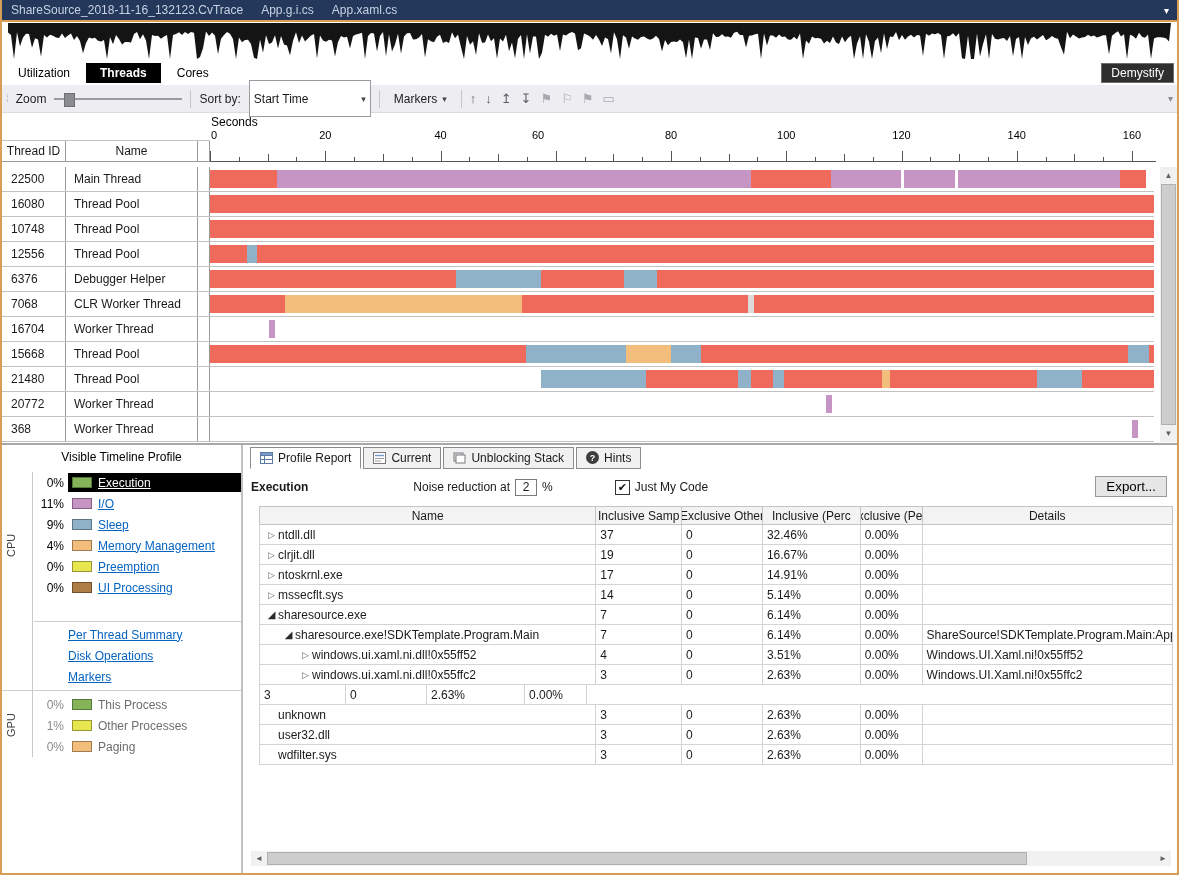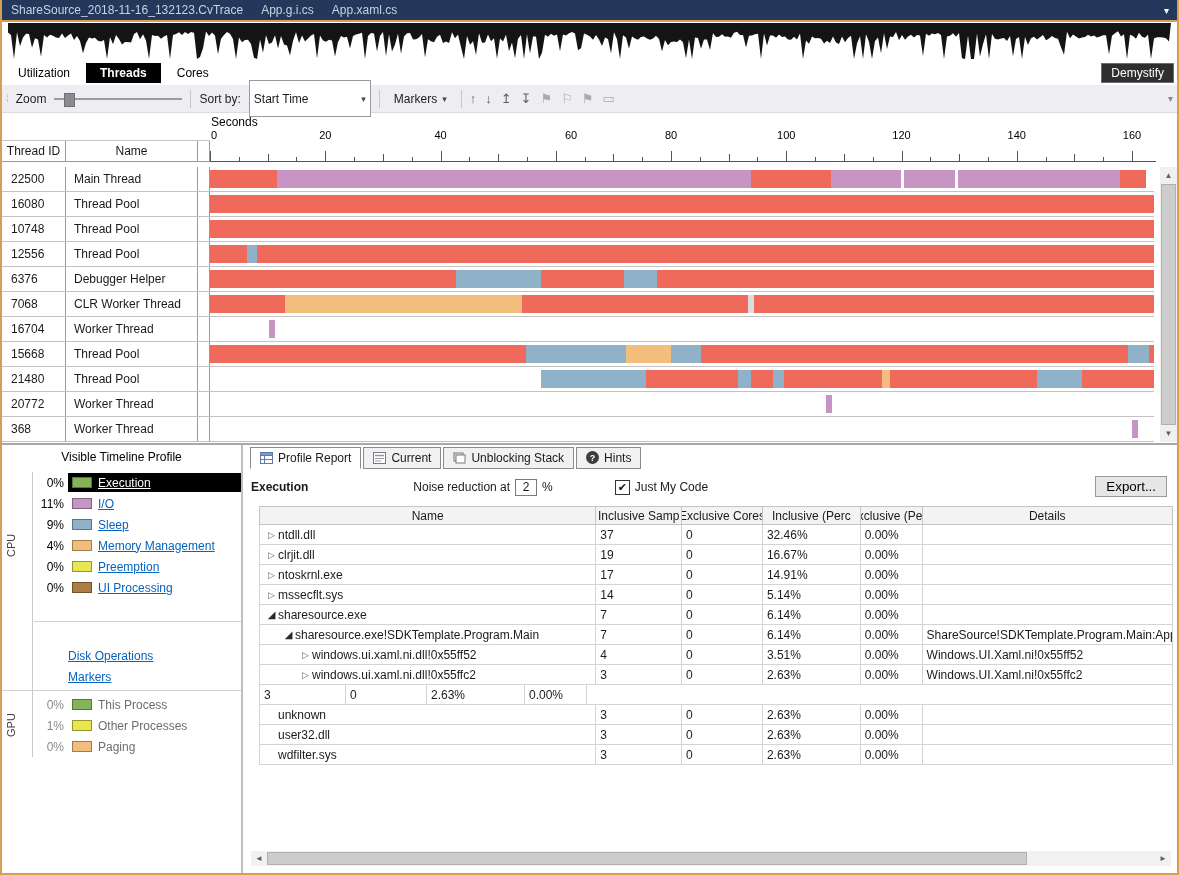--- a/index.html
+++ b/index.html
@@ -194,21 +194,21 @@
       <div class="ticklabel" style="left: 115.3px;">20</div>
       <div class="tick" style="left: 144.1px; height: 4px;"></div>
       <div class="tick" style="left: 172.9px; height: 7px;"></div>
       <div class="tick" style="left: 201.7px; height: 4px;"></div>
       <div class="tick" style="left: 230.5px; height: 10px;"></div>
       <div class="ticklabel" style="left: 230.5px;">40</div>
       <div class="tick" style="left: 259.3px; height: 4px;"></div>
       <div class="tick" style="left: 288.1px; height: 7px;"></div>
       <div class="tick" style="left: 316.9px; height: 4px;"></div>
       <div class="tick" style="left: 345.8px; height: 10px;"></div>
-      <div class="ticklabel" style="left: 361px;">60</div>
+      <div class="ticklabel" style="left: 328px;">60</div>
       <div class="tick" style="left: 374.6px; height: 4px;"></div>
       <div class="tick" style="left: 403.4px; height: 7px;"></div>
       <div class="tick" style="left: 432.2px; height: 4px;"></div>
       <div class="tick" style="left: 461px; height: 10px;"></div>
       <div class="ticklabel" style="left: 461px;">80</div>
       <div class="tick" style="left: 489.8px; height: 4px;"></div>
       <div class="tick" style="left: 518.6px; height: 7px;"></div>
       <div class="tick" style="left: 547.4px; height: 4px;"></div>
       <div class="tick" style="left: 576.3px; height: 10px;"></div>
       <div class="ticklabel" style="left: 576.3px;">100</div>
@@ -406,20 +406,23 @@
           </div>
           <div class="legend-row">
             <span class="pct">0%</span>
             <span class="rowmain">
               <span class="swatch" style="background: rgb(173, 125, 69);"></span>
               <span class="llabel">UI Processing</span>
             </span>
           </div>
         </div>
         <div class="hline" style="top: 153px; left: 32px; right: 0px;"></div>
+        <div class="linkrow" style="position: absolute; top: 156px; left: 0px; right: 0px;">
+          <span>Per Thread Summary</span>
+        </div>
         <div class="linkrow" style="position: absolute; top: 177px; left: 0px; right: 0px;">
           <span>Disk Operations</span>
         </div>
         <div class="linkrow" style="position: absolute; top: 198px; left: 0px; right: 0px;">
           <span>Markers</span>
         </div>
         <div class="hline" style="top: 222px; left: 0px; right: 0px;"></div>
         <div class="rot" style="top: 226px; height: 63px;">GPU</div>
         <div class="legend-rows" style="top: 226px;">
           <div class="legend-row gpu">
@@ -496,21 +499,21 @@
       <span class="jmc">
         <span class="cb">✔</span>
         <span>Just My Code</span>
       </span>
       <button class="export">Export...</button>
     </div>
     <div class="grid">
       <div class="grid-header" id="grid-header">
           <div class="gh-cell" style="width: 337px;">Name</div>
           <div class="gh-cell" style="width: 86px;">Inclusive Samp</div>
-          <div class="gh-cell" style="width: 81px;">Exclusive Cores</div>
+          <div class="gh-cell" style="width: 81px;">Exclusive Other</div>
           <div class="gh-cell" style="width: 98px;">Inclusive (Perc</div>
           <div class="gh-cell" style="width: 62px;">Exclusive (Perc</div>
           <div class="gh-cell" style="width: 250px;">Details</div>
         </div>
       <div id="grid-body">
           <div class="grid-row">
             <div class="g-cell" style="width: 337px; padding-left: 5px;">
               <span class="expander">▷</span>
               <span>ntdll.dll</span>
             </div>

